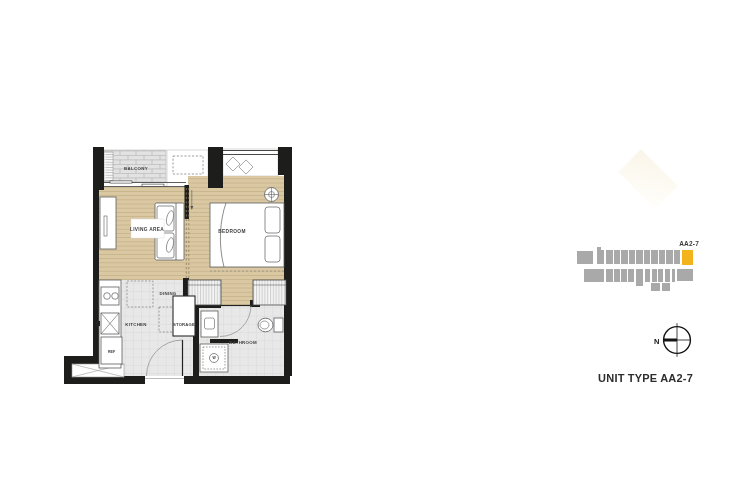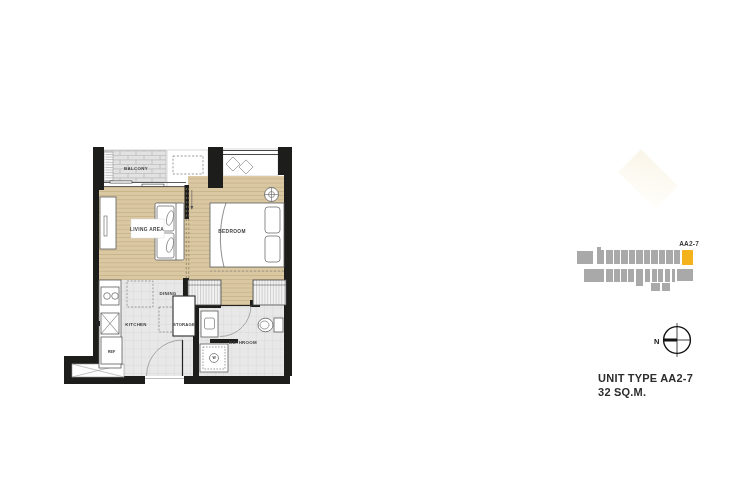--- a/index.html
+++ b/index.html
@@ -259,14 +259,13 @@
 <svg class="compass" viewBox="0 0 50 46">
   <circle cx="27" cy="23" r="13.4" fill="none" stroke="#141414" stroke-width="1.4"></circle>
   <line x1="27" y1="6.2" x2="27" y2="39.8" stroke="#141414" stroke-width="0.8"></line>
   <line x1="13.6" y1="23" x2="40.4" y2="23" stroke="#141414" stroke-width="0.8"></line>
   <rect x="13.6" y="21.5" width="13.4" height="3" fill="#141414"></rect>
   <text x="4" y="26.5" font-size="7.5" font-weight="700" fill="#141414" font-family="Liberation Sans, sans-serif">N</text>
 </svg>
 
 <div class="info">
   <div>UNIT TYPE AA2-7</div>
-  <div>32 SQ.M.</div>
 </div>
 
 </body></html>

